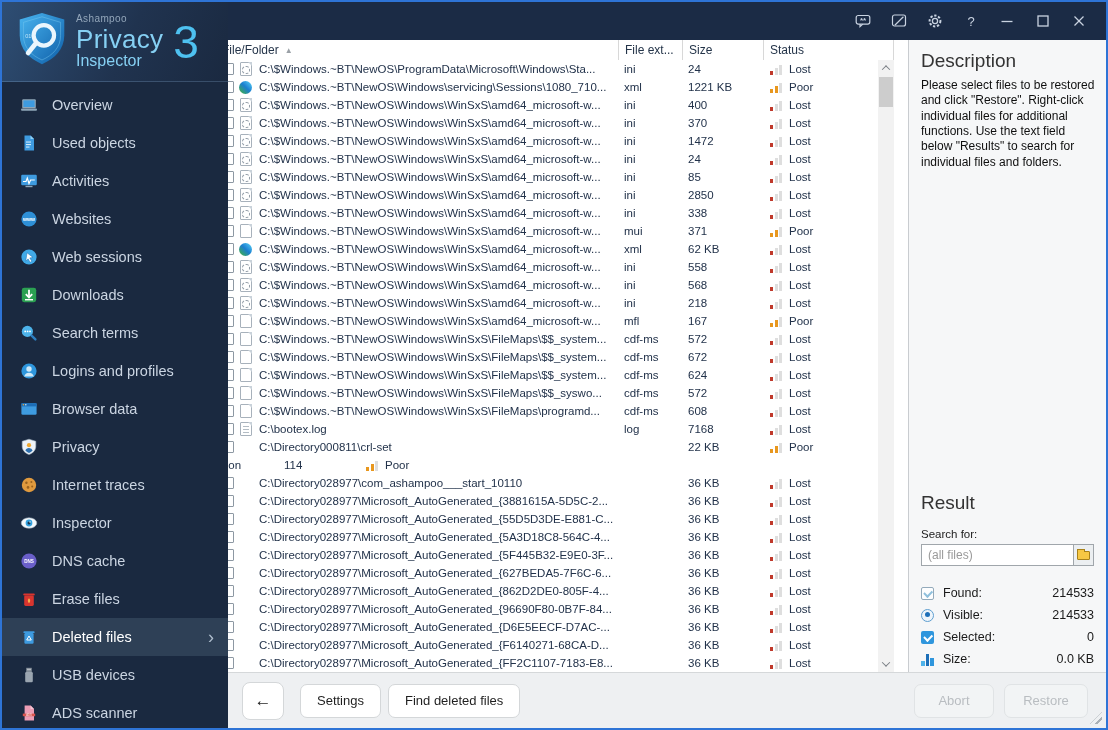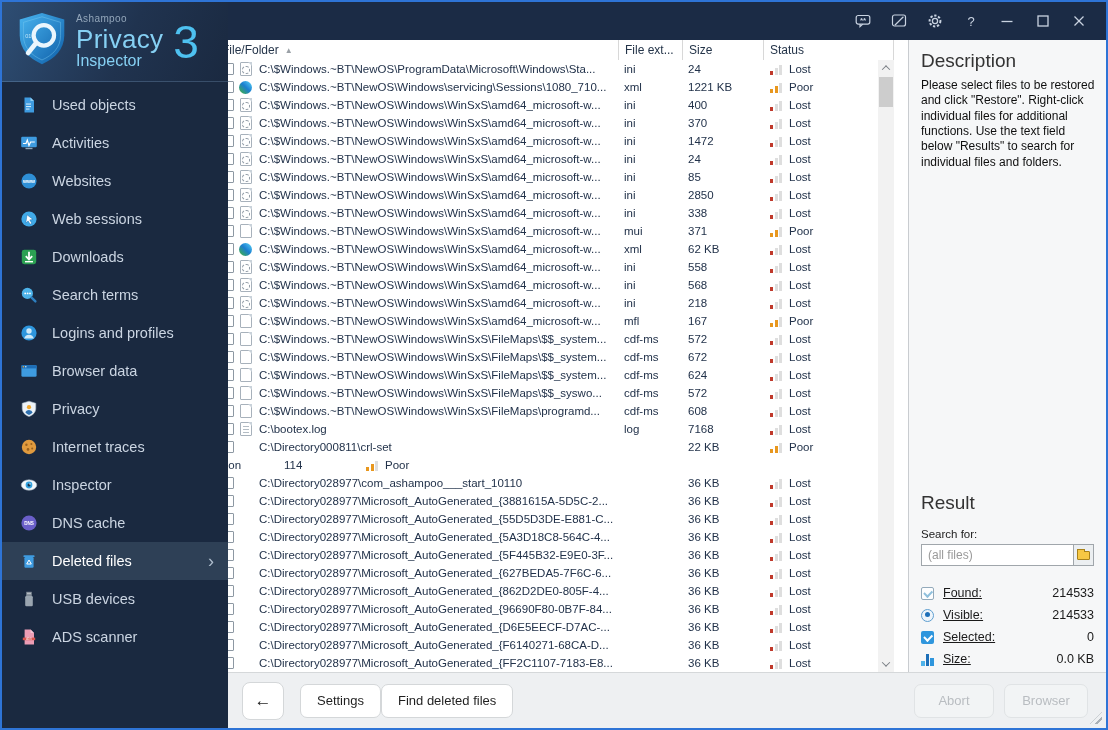--- a/index.html
+++ b/index.html
@@ -83,21 +83,21 @@
   .search-wrap{position:relative;height:22px;}
   .search-wrap input{width:100%;height:22px;border:1px solid #a0a6ab;background:#fff;font-family:"Liberation Sans",sans-serif;
     font-size:12px;padding:0 24px 0 6px;color:#333;outline:none;}
   .search-wrap input::placeholder{color:#9a9a9a;}
   .browse-btn{position:absolute;right:1px;top:1px;bottom:1px;width:20px;background:#eceff1;border-left:1px solid #a0a6ab;
     display:flex;align-items:center;justify-content:center;}
   .folder-ico{width:13px;height:9px;background:#f7c844;border:1px solid #a8821a;border-radius:1px;position:relative;}
   .folder-ico::before{content:"";position:absolute;left:-1px;top:-3px;width:6px;height:2px;background:#f7c844;border:1px solid #a8821a;border-bottom:none;}
   .stats{margin-top:16px;}
   .stat{display:flex;align-items:center;height:22px;font-size:12.5px;color:#1a1a1a;}
-  .stat .slabel{margin-left:9px;text-decoration:underline;}
+  .stat .slabel{margin-left:9px;}
   .stat .sval{margin-left:auto;}
   .si{width:13px;height:13px;position:relative;flex:0 0 auto;}
   .si.found{border:1px solid #93aabb;background:#fdfeff;border-radius:2px;}
   .si.found::after{content:"";position:absolute;left:2px;top:2.5px;width:6px;height:3.5px;
     border-left:2px solid #8fc0dd;border-bottom:2px solid #8fc0dd;transform:rotate(-45deg);}
   .si.visible{border:1.5px solid #5f9fd0;background:#eef5fb;border-radius:50%;}
   .si.visible::after{content:"";position:absolute;left:2.5px;top:2.5px;width:5px;height:5px;border-radius:50%;background:#1d6fb8;}
   .si.selected{background:#2f96dd;border-radius:2px;}
   .si.selected::after{content:"";position:absolute;left:2.5px;top:3px;width:6px;height:3.5px;
     border-left:2px solid #fff;border-bottom:2px solid #fff;transform:rotate(-45deg);}
@@ -107,21 +107,21 @@
   .si.size .s2{height:12px;background:#1d6fb8;}
   .si.size .s3{height:8px;background:#2f96dd;}
 
   
   .footer{position:absolute;left:226px;right:0;bottom:0;height:56px;background:#eef0f2;border-top:1px solid #d5d8da;
     display:flex;align-items:center;padding:0 18px 0 14px;}
   .btn{height:34px;background:#fff;border:1px solid #d4d7d9;border-radius:7px;font-family:"Liberation Sans",sans-serif;
     font-size:13px;color:#1f1f1f;padding:0 16px;display:flex;align-items:center;justify-content:center;}
   .btn.back{width:42px;height:38px;font-size:17px;padding:0;border-radius:8px;}
   .btn.settings{margin-left:16px;}
-  .btn.find{margin-left:0;text-align:center;}
+  .btn.find{margin-left:7px;text-align:center;}
   .btn.disabled{background:#f2f4f5;border-color:#e0e3e5;color:#b9bdc1;}
   .btn.abort{margin-left:auto;width:80px;}
   .btn.restore{margin-left:10px;width:84px;}
   .grip{position:absolute;right:4px;bottom:4px;width:12px;height:12px;
     background:repeating-linear-gradient(135deg,transparent 0 3px,#a9b0b6 3px 4.5px);
     clip-path:polygon(100% 0,100% 100%,0 100%);}
 </style>
 </head>
 <body>
 
@@ -193,20 +193,30 @@
         <div class="logo-brand">Ashampoo</div>
         <div class="logo-p1">Privacy</div>
         <div class="logo-p2">Inspector</div>
       </span>
       <span class="logo-ver">3</span>
     </div>
     <div class="nav" id="sidebar-nav">
         <div class="nav-item">
           <span class="nico">
             <svg viewBox="0 0 18 18">
+              <rect x="2.2" y="3.2" width="13.6" height="9" rx="1" fill="#8fa6b8"></rect>
+              <rect x="3.4" y="4.4" width="11.2" height="6.6" fill="#3e9be0"></rect>
+              <rect x="1" y="12.6" width="16" height="2.2" rx="1.1" fill="#8fa6b8"></rect>
+            </svg>
+          </span>
+          <span>Overview</span>
+        </div>
+        <div class="nav-item">
+          <span class="nico">
+            <svg viewBox="0 0 18 18">
               <path d="M4.5 1.5h6l3.5 3.5V16.5h-9.5z" fill="#3e9be0"></path>
               <path d="M10.5 1.5l3.5 3.5h-3.5z" fill="#8ed0f5"></path>
               <rect x="6" y="7.5" width="5" height="1.1" fill="#cfeafb"></rect>
               <rect x="6" y="10" width="5" height="1.1" fill="#cfeafb"></rect>
               <rect x="6" y="12.5" width="3.5" height="1.1" fill="#cfeafb"></rect>
             </svg>
           </span>
           <span>Used objects</span>
         </div>
         <div class="nav-item">
@@ -315,20 +325,30 @@
           <span>Inspector</span>
         </div>
         <div class="nav-item">
           <span class="nico">
             <svg viewBox="0 0 18 18">
               <circle cx="9" cy="9" r="7.6" fill="#6a5fc9"></circle>
               <text x="9" y="11.2" font-size="4.6" font-weight="bold" fill="#fff" text-anchor="middle" font-family="Liberation Sans,sans-serif">DNS</text>
             </svg>
           </span>
           <span>DNS cache</span>
+        </div>
+        <div class="nav-item">
+          <span class="nico">
+            <svg viewBox="0 0 18 18">
+              <rect x="3.2" y="3.4" width="11.6" height="2" rx="1" fill="#d8352f"></rect>
+              <rect x="4.2" y="5.4" width="9.6" height="10.6" rx="1.4" fill="#d8352f"></rect>
+              <path d="M9 8.2c1.6 1.7 1.6 3.4 0 5-1.6-1.6-1.6-3.3 0-5z" fill="#f6b24a"></path>
+            </svg>
+          </span>
+          <span>Erase files</span>
         </div>
         <div class="nav-item selected">
           <span class="nico">
             <svg viewBox="0 0 18 18">
               <rect x="3.4" y="3.2" width="11.2" height="1.9" rx="0.9" fill="#3e9be0"></rect>
               <rect x="4.4" y="5.1" width="9.2" height="10.7" rx="1.2" fill="#3e9be0"></rect>
               <path d="M9 8l2.3 4h-4.6z" fill="none" stroke="#fff" stroke-width="1"></path>
             </svg>
           </span>
           <span>Deleted files</span>
@@ -1045,17 +1065,17 @@
     </div>
   </div>
 
   <div class="footer">
     <button class="btn back">
       <span>←</span>
     </button>
     <button class="btn settings">Settings</button>
     <button class="btn find">Find deleted files</button>
     <button class="btn disabled abort">Abort</button>
-    <button class="btn disabled restore">Browser</button>
+    <button class="btn disabled restore">Restore</button>
     <span class="grip"></span>
   </div>
 
 </div>
 
 </body></html>

